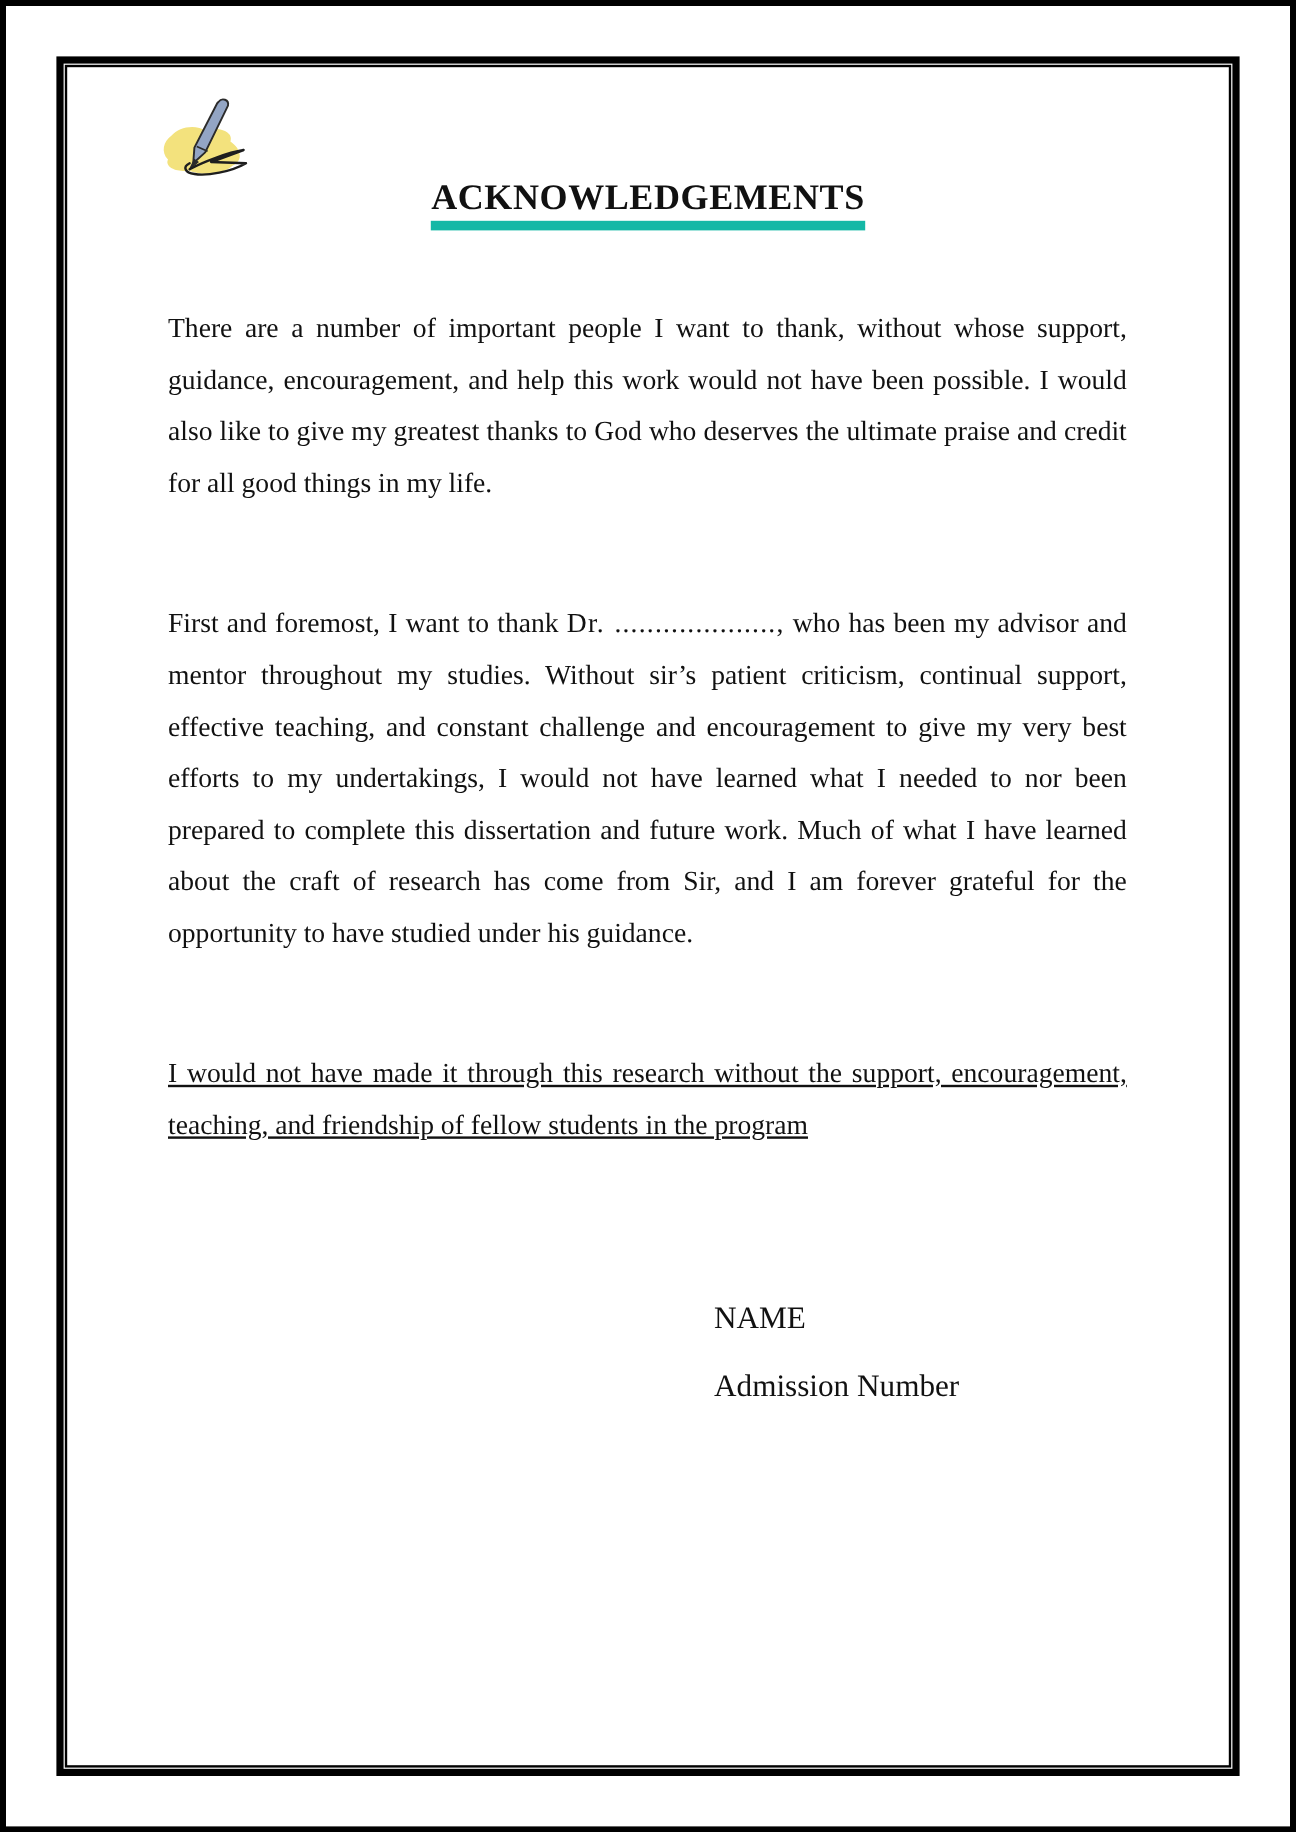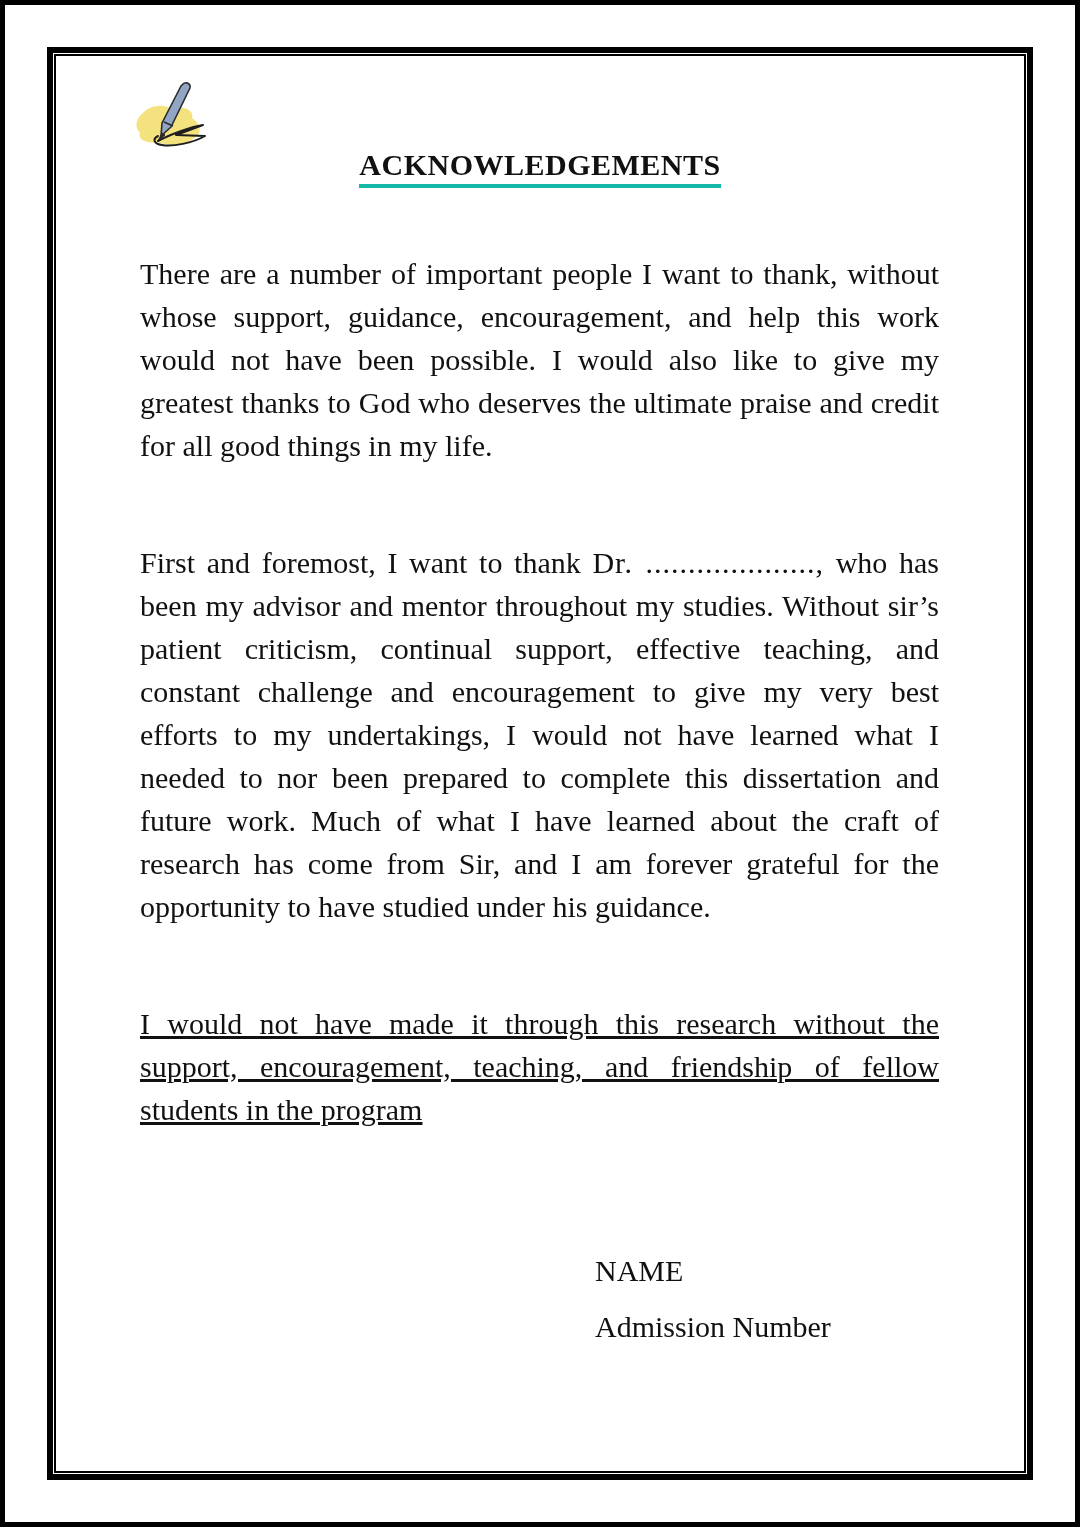--- a/index.html
+++ b/index.html
@@ -43,45 +43,45 @@
   }
   h1.title {
     margin: 83px 0 0 0;
     text-align: center;
     font-size: 30px;
     font-weight: bold;
     letter-spacing: 0.5px;
     line-height: 34px;
   }
   h1.title .underline {
-    border-bottom: 4px solid #14b8a6;
+    border-bottom: 8px solid #14b8a6;
     padding-bottom: 3px;
   }
   .body-text {
     padding: 0 75px;
   }
   p.para {
     margin: 0 1px 74px 0;
-    font-size: 30px;
+    font-size: 23px;
     line-height: 43px;
     text-align: justify;
     text-justify: inter-word;
   }
   p.para.first {
     margin-top: 70px;
   }
   p.para.last {
     margin-bottom: 0;
     text-decoration: underline;
   }
   p.para b { font-weight: normal; letter-spacing: 1px; }
   .signature {
     margin-top: 118px;
     padding-left: 455px;
-    font-size: 30px;
+    font-size: 26px;
     line-height: 43px;
   }
   .signature .sig-line + .sig-line {
     margin-top: 13px;
   }
 </style>
 </head>
 <body>
 
 <div class="page">

